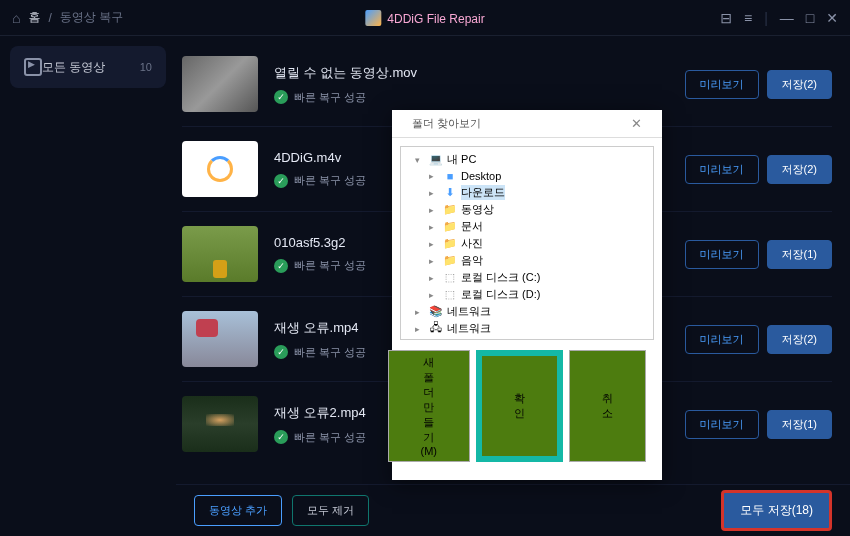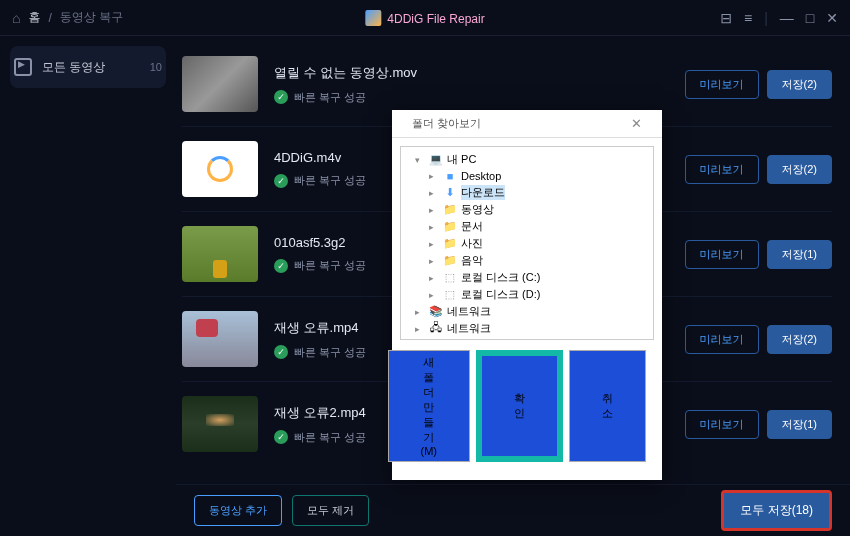--- a/index.html
+++ b/index.html
@@ -6,21 +6,21 @@
 body{background:#0a0e1a;width:850px;height:536px;overflow:hidden;color:#c4c8d4;position:relative}
 .titlebar{height:36px;display:flex;align-items:center;padding:0 12px;border-bottom:1px solid #1a2030}
 .breadcrumb{display:flex;align-items:center;gap:8px;font-size:12px;color:#6b7389}
 .breadcrumb .home{color:#c4c8d4}
 .app-title{position:absolute;left:50%;transform:translateX(-50%);display:flex;align-items:flex-end;gap:6px;font-size:12px;color:#f9a8d4}
 .app-logo{width:16px;height:16px;background:linear-gradient(135deg,#4a9eff,#ffb347);border-radius:2px}
 .win-controls{margin-left:auto;display:flex;gap:12px;color:#8a92a8}
 .win-controls span{cursor:pointer;font-size:14px}
 .main{display:flex;height:calc(100% - 36px - 52px)}
 .sidebar{width:176px;padding:10px}
-.side-card{background:#141a2e;border-radius:8px;padding:12px 4px;display:flex;align-items:center;gap:10px;font-size:12px}
+.side-card{background:#141a2e;border-radius:8px;padding:12px 14px;display:flex;align-items:center;font-size:12px}
 .side-icon{width:18px;height:18px;border:2px solid #8a92a8;border-radius:3px;position:relative}
 .side-icon::after{content:"▶";position:absolute;top:-1px;left:2px;font-size:9px;color:#8a92a8}
 .side-count{margin-left:auto;color:#6b7389;font-size:11px}
 .content{flex:1;overflow-y:auto;padding:6px 18px 0 6px}
 .file-row{display:flex;align-items:center;padding:14px 0;border-bottom:1px solid #141a2e;gap:16px}
 .thumb{width:76px;height:56px;border-radius:4px;background:#222;flex-shrink:0;position:relative;overflow:hidden}
 .thumb.keyboard{background:linear-gradient(135deg,#666 0%,#999 50%,#555 100%)}
 .thumb.white{background:#fff}
 .thumb.white::after{content:"";position:absolute;top:50%;left:50%;transform:translate(-50%,-50%);width:20px;height:20px;border:3px solid #ffb347;border-top-color:#4a9eff;border-radius:50%}
 .thumb.grass{background:linear-gradient(#7a9b4a,#5a7b2a)}
@@ -47,21 +47,21 @@
 .dlg-close{margin-left:auto;cursor:pointer;color:#888;font-size:13px}
 .dlg-body{padding:8px;border-top:1px solid #ddd}
 .tree{border:1px solid #ccc;height:194px;overflow:auto;padding:4px;background:#fff}
 .tree-item{display:flex;align-items:center;gap:4px;padding:1px 0;font-size:11px;color:#000}
 .tree-item .arrow{width:10px;color:#888;font-size:9px}
 .tree-item .ficon{width:14px;height:14px;display:inline-flex;align-items:center;justify-content:center;font-size:11px}
 .tree-item.selected span.label{background:#cce4f7}
 .tree-item.l1{padding-left:10px}
 .tree-item.l2{padding-left:24px}
 .dlg-buttons{display:flex;gap:6px;padding:10px 8px;justify-content:flex-end}
-.dlg-btn{padding:4px 32px;border:1px solid #aaa;background:#1d4ed8;font-size:11px;cursor:pointer}
+.dlg-btn{padding:4px 32px;border:1px solid #aaa;background:#4d7c0f;font-size:11px;cursor:pointer}
 .dlg-btn.ok{border:6px solid #14b8a6}
 </style>
 </head>
 <body>
 
 <div class="titlebar">
   <div class="breadcrumb">
     <span style="font-size:14px">⌂</span>
     <span class="home">홈</span>
     <span>/</span>

